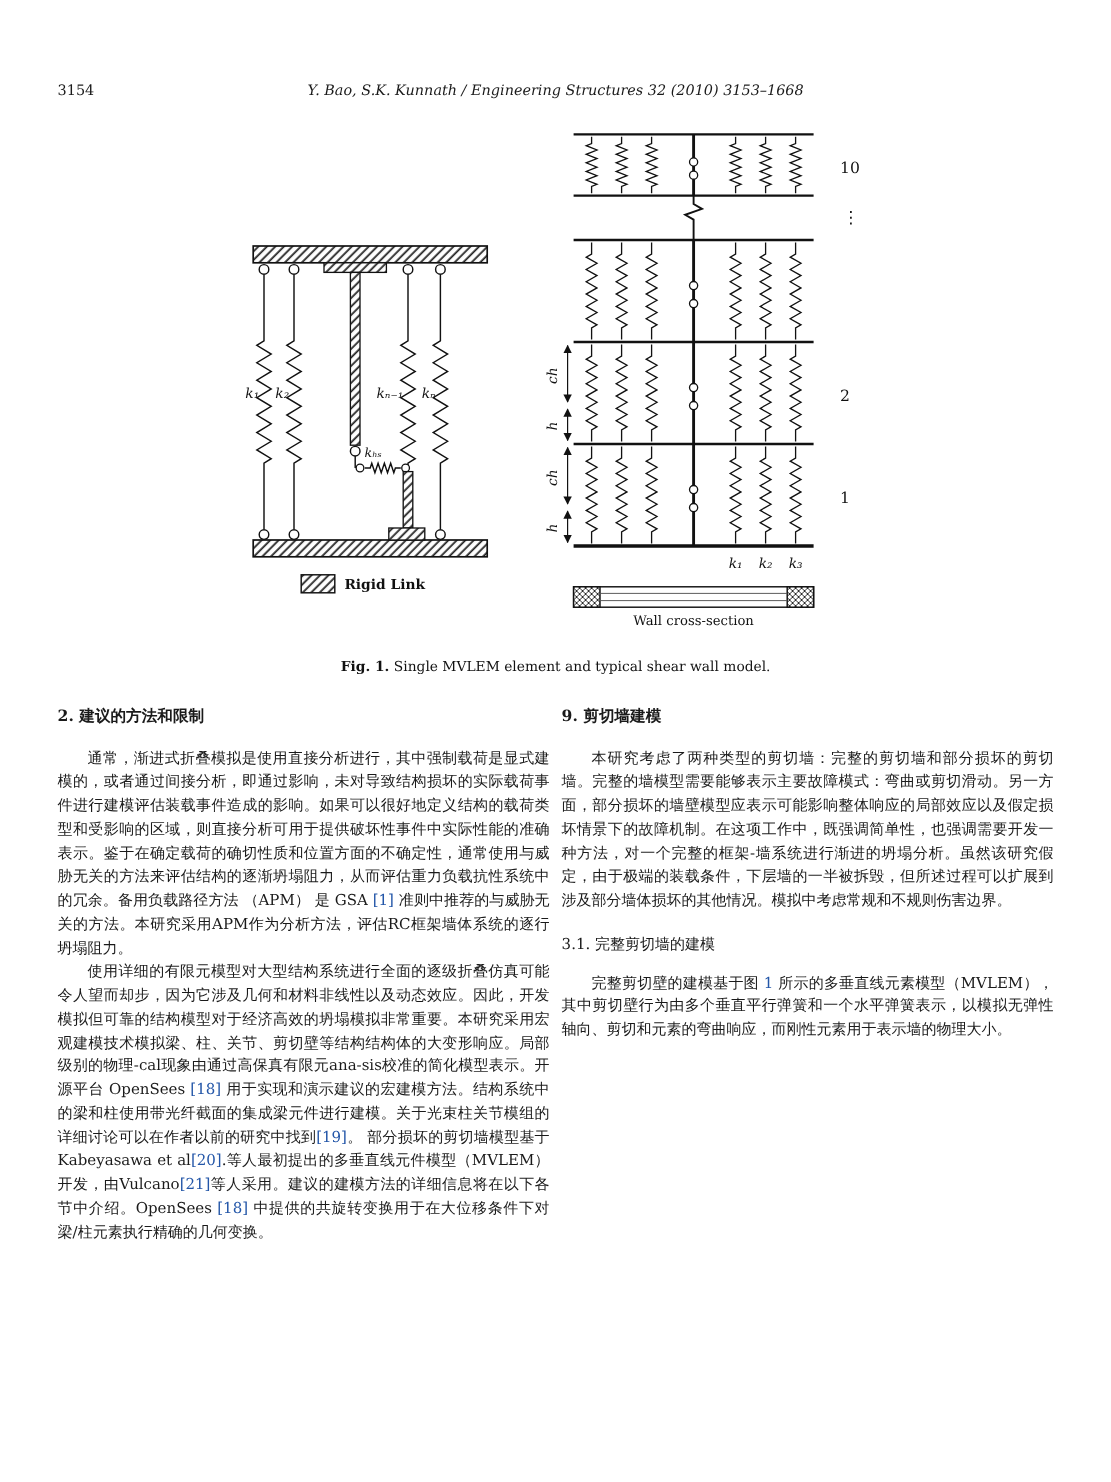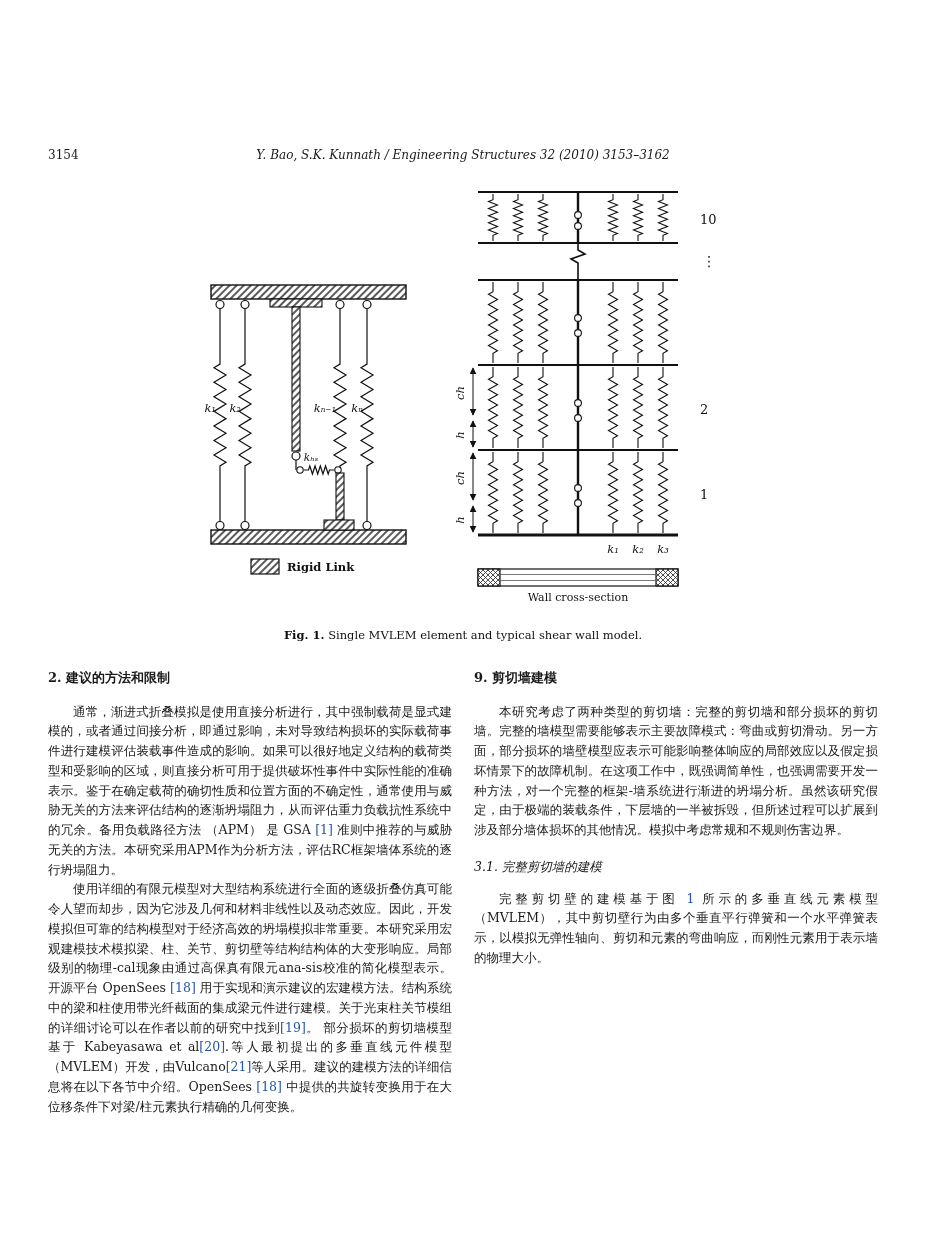--- a/index.html
+++ b/index.html
@@ -1,45 +1,45 @@
 <!DOCTYPE html>
 <html><head>
 <meta charset="utf-8">
 <style>
   html,body{margin:0;padding:0;background:#ffffff;}
   body{width:926px;height:1235px;position:relative;font-family:"DejaVu Serif",serif;color:#1a1a1a;overflow:hidden;}
-  .page{padding:108px 48px 0 48px;box-sizing:border-box;margin-top:40px;}
+  .page{padding:68px 48px 0 48px;box-sizing:border-box;}
   .header{position:relative;height:18px;font-size:12px;}
   .page-number{position:absolute;left:0;top:0;}
   .running-head{display:block;text-align:center;font-style:italic;}
   .figure-wrap{margin-top:14px;margin-left:130px;width:548px;}
   svg text{font-family:"DejaVu Serif",serif;fill:#111;}
   svg .math{font-style:italic;font-size:11.5px;}
   svg .small-math{font-style:italic;font-size:10.5px;}
   svg .story{font-size:13px;}
   svg .dots{font-size:14px;}
   svg .legend-text{font-weight:bold;font-size:11.5px;}
   svg .xsec-label{font-size:11px;}
   .caption{text-align:center;font-size:11.5px;margin-top:12px;color:#111;}
   .caption .cap-label{font-weight:bold;text-align:right;}
-  .columns{display:flex;gap:22px;margin-top:26px;}
+  .columns{display:flex;gap:10px;margin-top:26px;}
   .col{flex:1;font-size:12.5px;line-height:1.58;text-align:justify;}
   .col h2{font-size:13px;font-weight:bold;margin:0 0 13px 0;}
-  .col h3{font-size:12.5px;font-style:italic;font-weight:normal;margin:17px 0 12px 0;}
+  .col h3{font-size:12.5px;font-weight:normal;margin:17px 0 12px 0;}
   .col p{margin:0;text-indent:2em;}
   .link{color:#2356a8;}
 </style>
 </head>
 <body>
 
 <div class="page">
 
   <div class="header">
     <span class="page-number">3154</span>
-    <span class="running-head">Y. Bao, S.K. Kunnath / Engineering Structures 32 (2010) 3153–3162</span>
+    <span class="running-head">Y. Bao, S.K. Kunnath / Engineering Structures 32 (2010) 3153–1668</span>
   </div>
 
   <div class="figure-wrap">
     <svg width="548" height="432" viewBox="0 0 548 432">
       <defs>
         <pattern id="hatch" width="5" height="5" patternUnits="userSpaceOnUse" patternTransform="rotate(45)">
           <rect width="5" height="5" fill="#ffffff"></rect>
           <line x1="1" y1="0" x2="1" y2="5" stroke="#222" stroke-width="1.5"></line>
         </pattern>
         <pattern id="xhatch" width="5" height="5" patternUnits="userSpaceOnUse">

